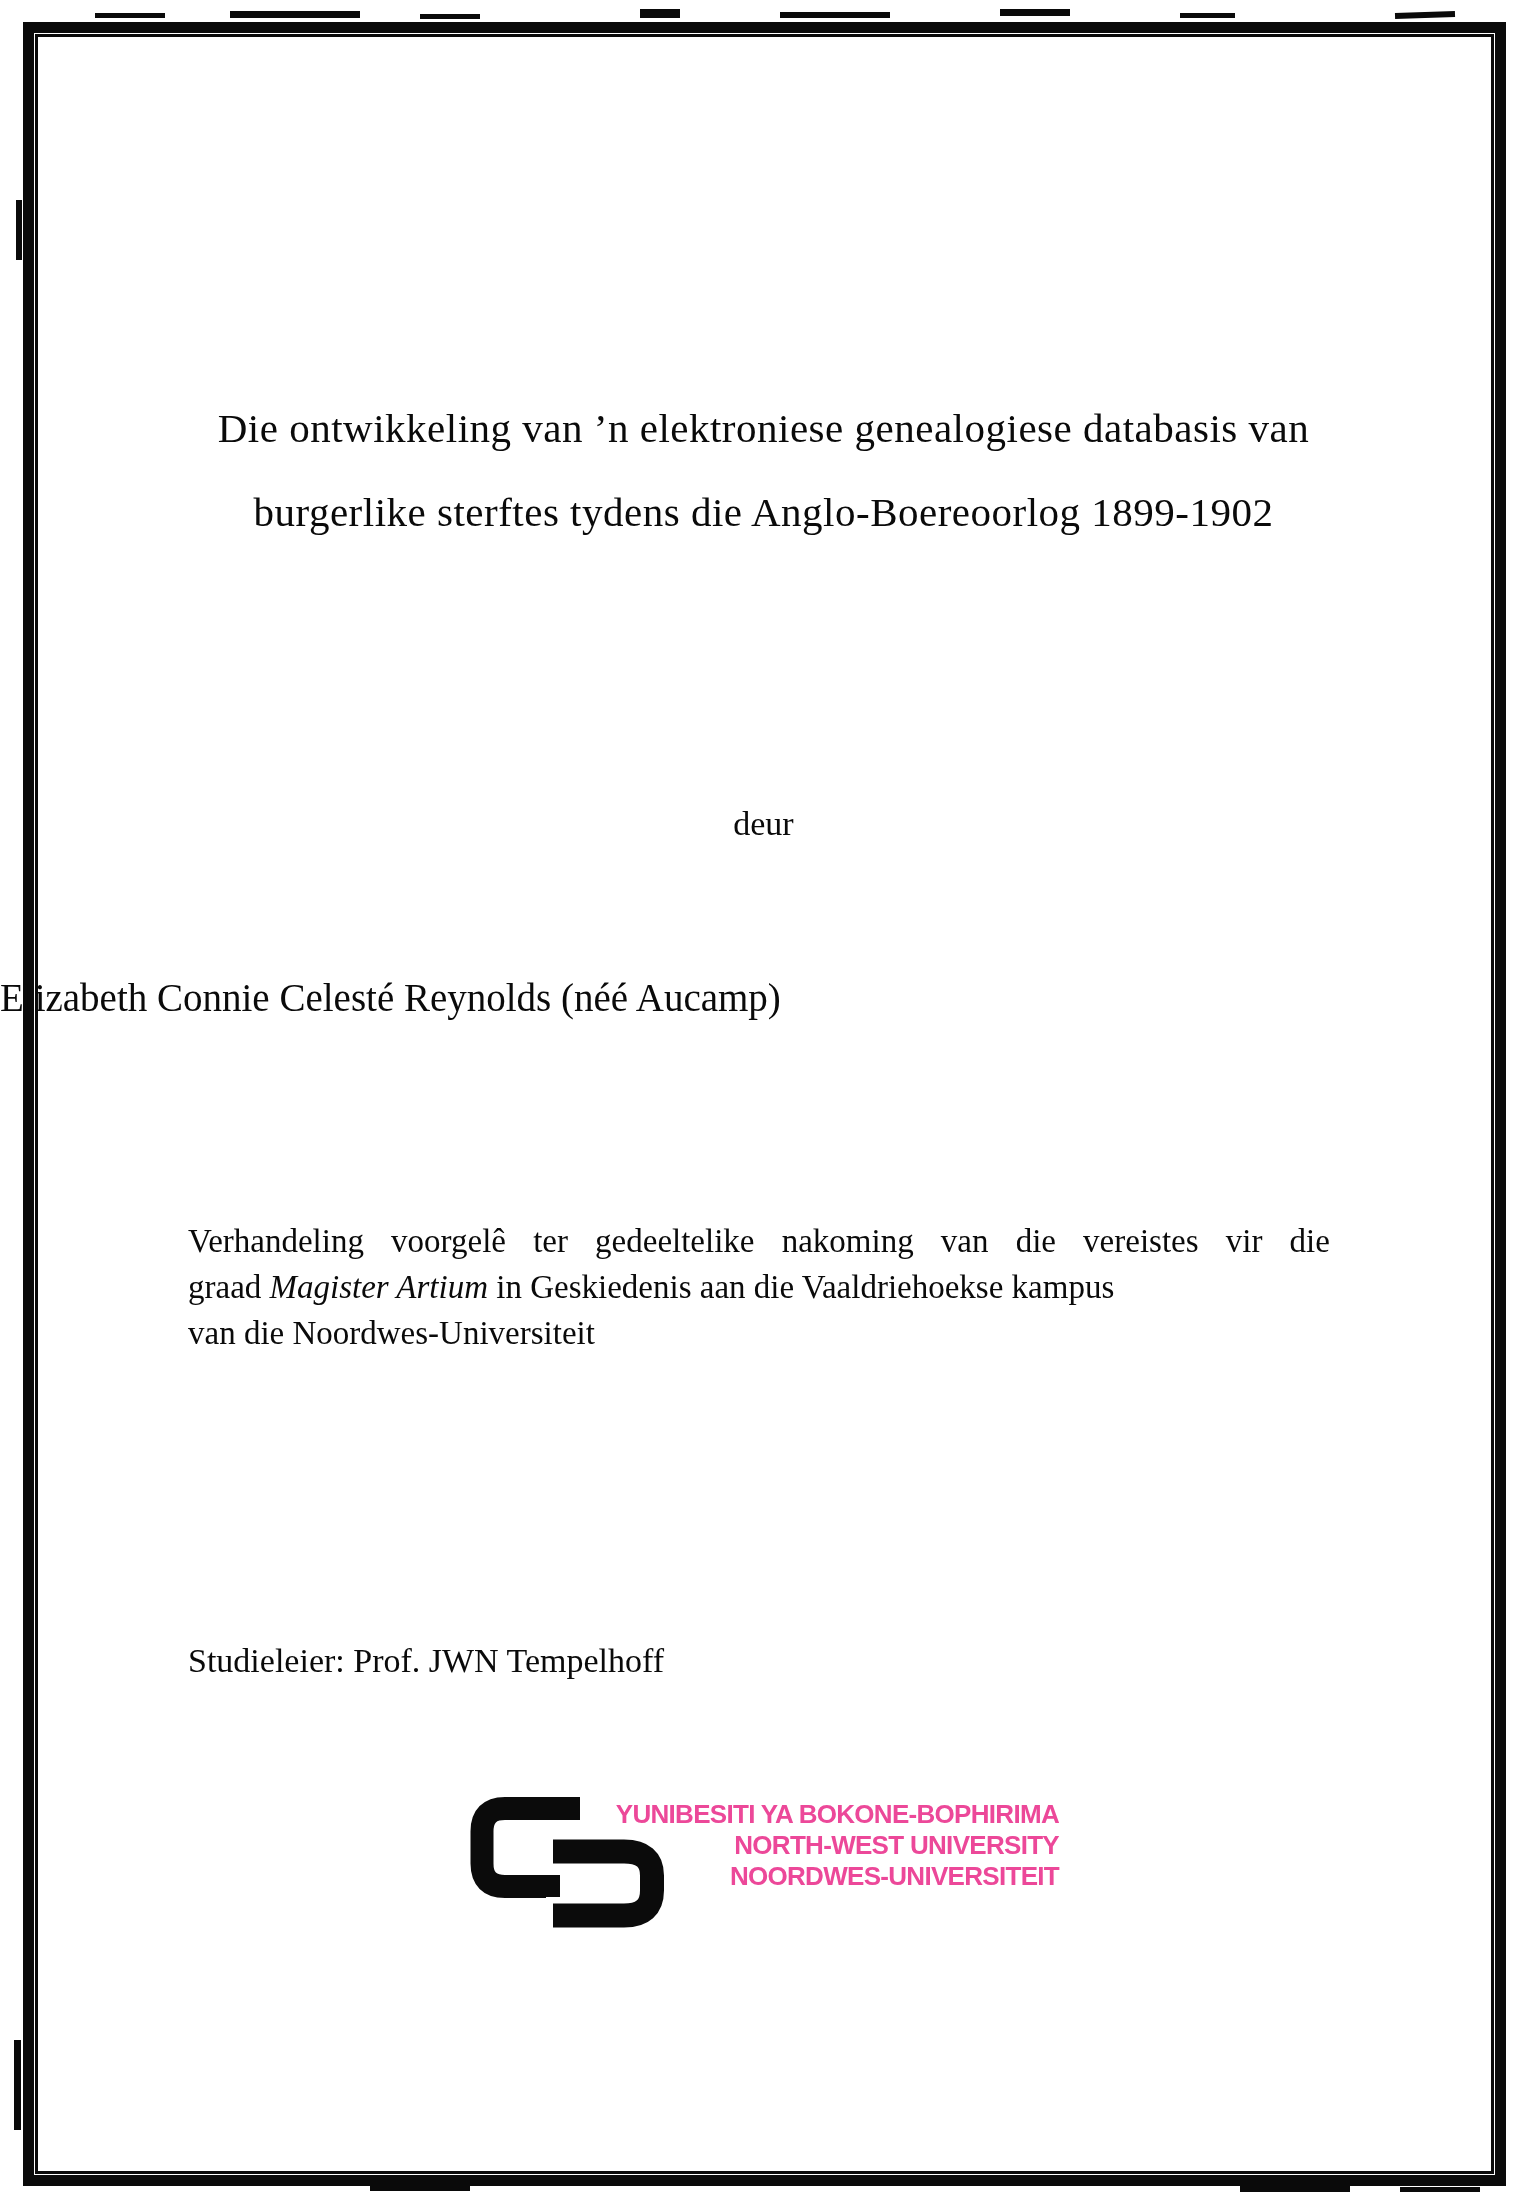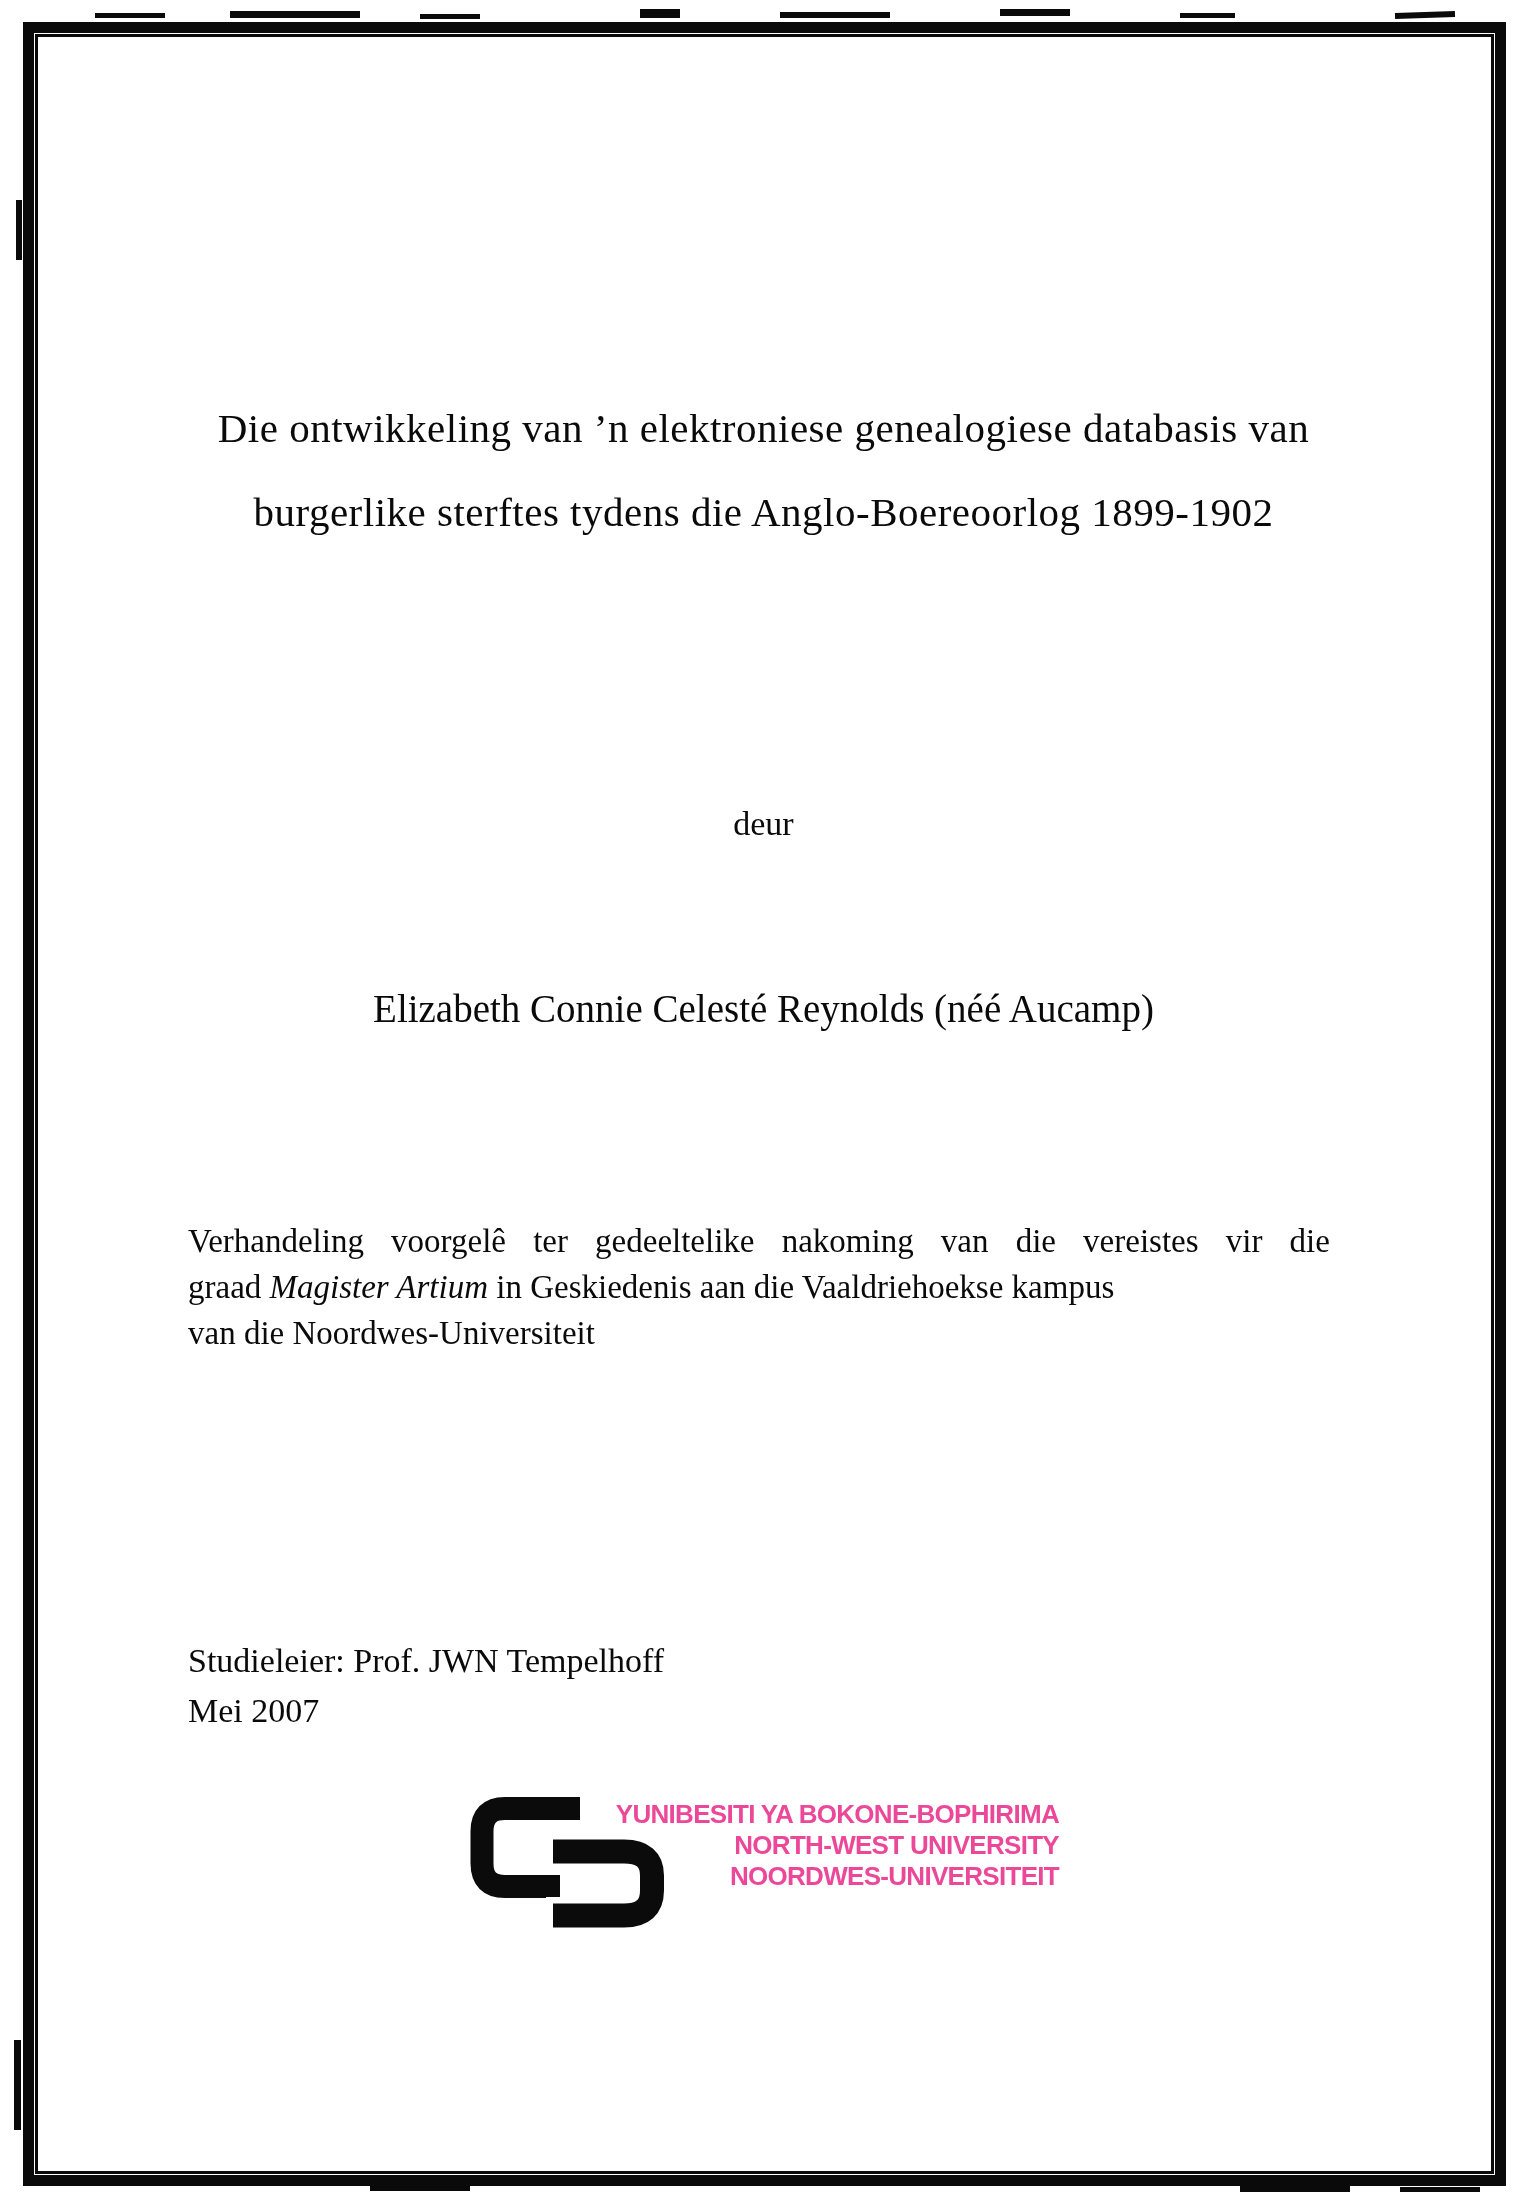--- a/index.html
+++ b/index.html
@@ -50,25 +50,24 @@
     left: 0; right: 0;
     top: 806px;
     text-align: center;
     font-size: 34px;
     line-height: 36px;
   }
   .author {
     position: absolute;
     left: 0; right: 0;
     top: 976px;
-    text-align: center;
+    text-align: left;
     font-size: 39px;
     line-height: 44px;
     white-space: nowrap;
-    margin-top: 11px;
   }
   .statement {
     position: absolute;
     left: 188px;
     width: 1142px;
     top: 1218px;
     font-size: 33px;
     line-height: 46px;
   }
   .statement .line {
@@ -159,21 +158,20 @@
         <span>vereistes</span>
         <span>vir</span>
         <span>die</span>
       </span>
     <span class="line"><span>graad </span><span class="italic">Magister Artium</span><span> in Geskiedenis aan die Vaaldriehoekse kampus</span></span>
     <span class="line">van die Noordwes-Universiteit</span>
   </div>
 
   <div class="supervisor-block">
     <span class="line">Studieleier: Prof. JWN Tempelhoff</span>
-    <span class="line">Mei 2007</span>
   </div>
 
   <div>
     <svg class="logo-mark" viewBox="0 0 200 135" xmlns="http://www.w3.org/2000/svg" aria-hidden="true">
 
       <path d="M112 14 L37 14 Q14 14 14 37 L14 69 Q14 92 37 92 L92 92" fill="none" stroke="#0b0b0b" stroke-width="23"></path>
 
       <path d="M78 57 L156 57 Q184 57 184 81 L184 96 Q184 121 156 121 L78 121" fill="none" stroke="#ffffff" stroke-width="37"></path>
 
       <path d="M85 57 L156 57 Q184 57 184 81 L184 96 Q184 121 156 121 L85 121" fill="none" stroke="#0b0b0b" stroke-width="24"></path>

